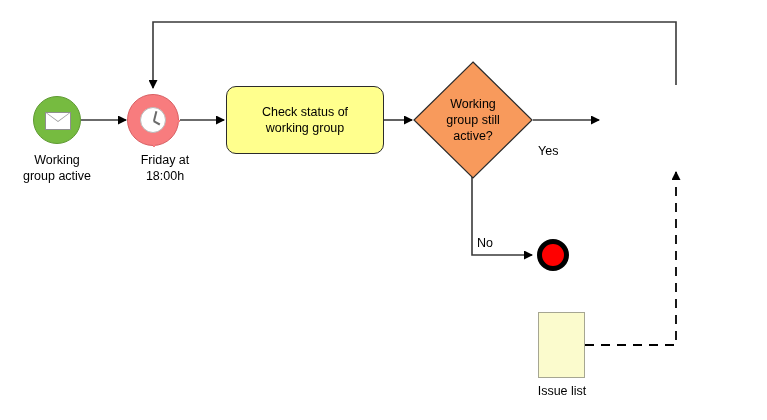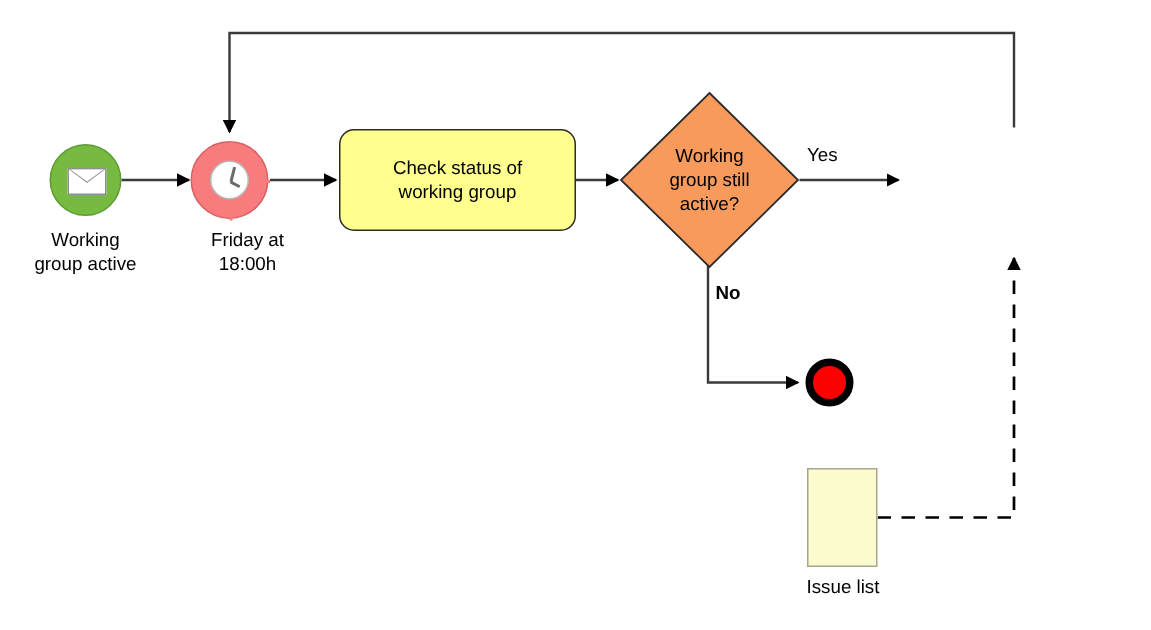--- a/index.html
+++ b/index.html
@@ -171,20 +171,21 @@
     text-align: center;
     font-size: 12.5px;
     line-height: 1.28;
     color: #000000;
     white-space: pre-line;
   }
   .edge-label {
     position: absolute;
     font-size: 12.5px;
     color: #000000;
+    margin-top: 48px;
   }
 
   
   #edges {
     position: absolute;
     left: 0;
     top: 0;
     width: 767px;
     height: 420px;
   }
@@ -249,15 +250,15 @@
 active?</div>
   </div>
 
 
   <div class="node event-end" style="left:537px; top:239px;"></div>
 
   <div class="node data-object" style="left:538px; top:312px; width:47px; height:66px;"></div>
   <div class="node-label" style="left:509px; top:383px; width:106px;">Issue list</div>
 
   <div class="edge-label" style="left:538px; top:96px;">Yes</div>
-  <div class="edge-label" style="left:477px; top:188px;font-weight:bold;">No</div>
+  <div class="edge-label" style="left:477px; top:188px;">No</div>
 
 </div>
 
 </body></html>

